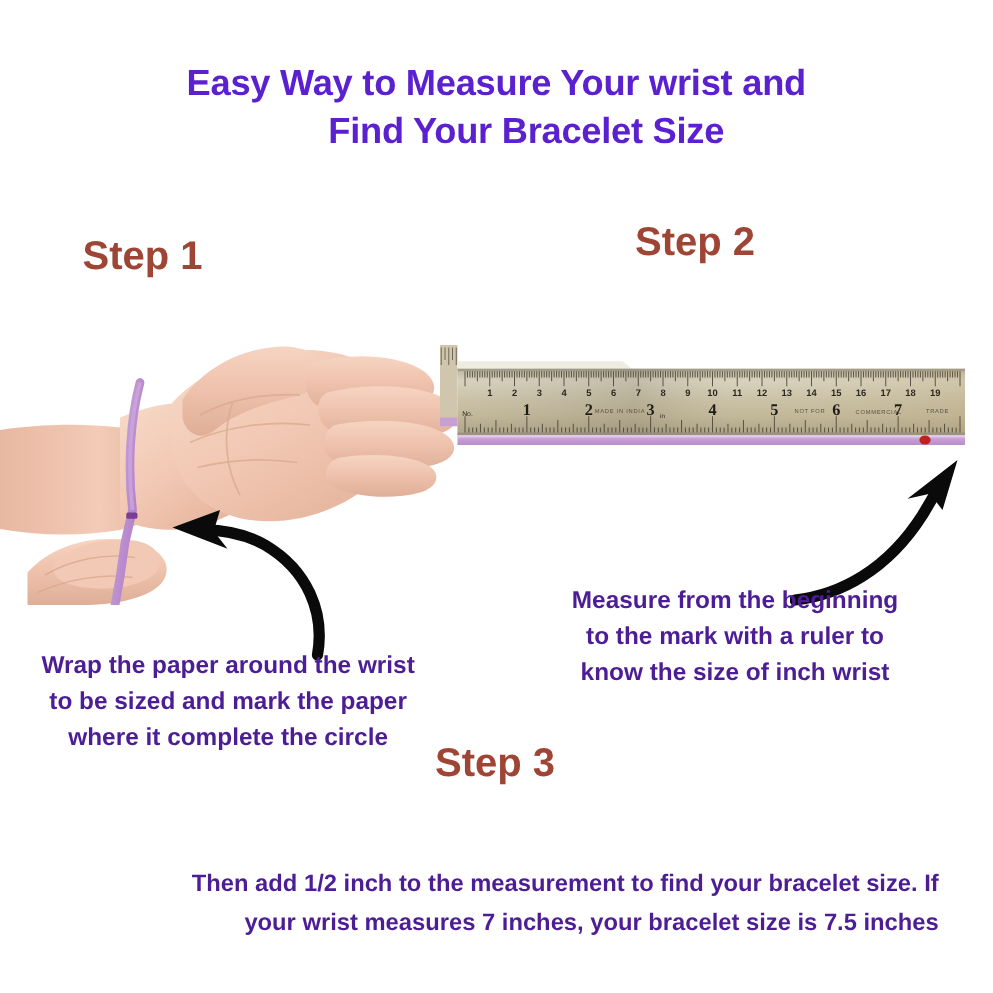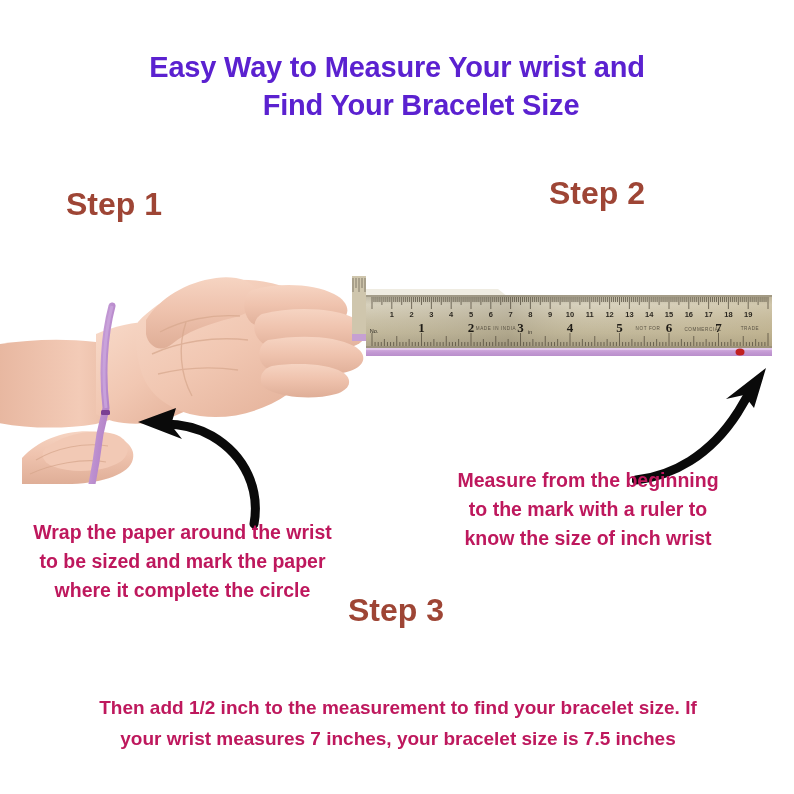--- a/index.html
+++ b/index.html
@@ -27,35 +27,35 @@
   
   .step-h{
     position:absolute;
     color:#9e4535;
     font-weight:bold;
     font-size:32px;
     white-space:nowrap;
     text-align:right;
   }
   #step1-h{left:66px;top:186px;}
-  #step2-h{left:508px;top:175px;margin-left:41px;}
+  #step2-h{left:508px;top:175px;}
   #step3-h{left:348px;top:592px;}
 
   
   .caption{
     position:absolute;
-    color:#be185d;
+    color:#4c1d95;
     font-weight:bold;
     font-size:19.5px;
     line-height:29px;
     text-align:center;
   }
   #cap1{left:10px;top:518px;width:345px;}
   #cap2{left:418px;top:466px;width:340px;}
-  #cap3{left:45px;top:692px;width:706px;font-size:19px;line-height:31px;}
+  #cap3{left:45px;top:692px;width:706px;font-size:19px;line-height:31px;text-align:right;}
 
   
   .hand-photo{
     position:absolute;left:0px;top:262px;width:372px;height:222px;
     overflow:hidden;
   }
   .hand-svg{display:block;width:372px;height:222px;}
 
   
   .ruler-photo{

